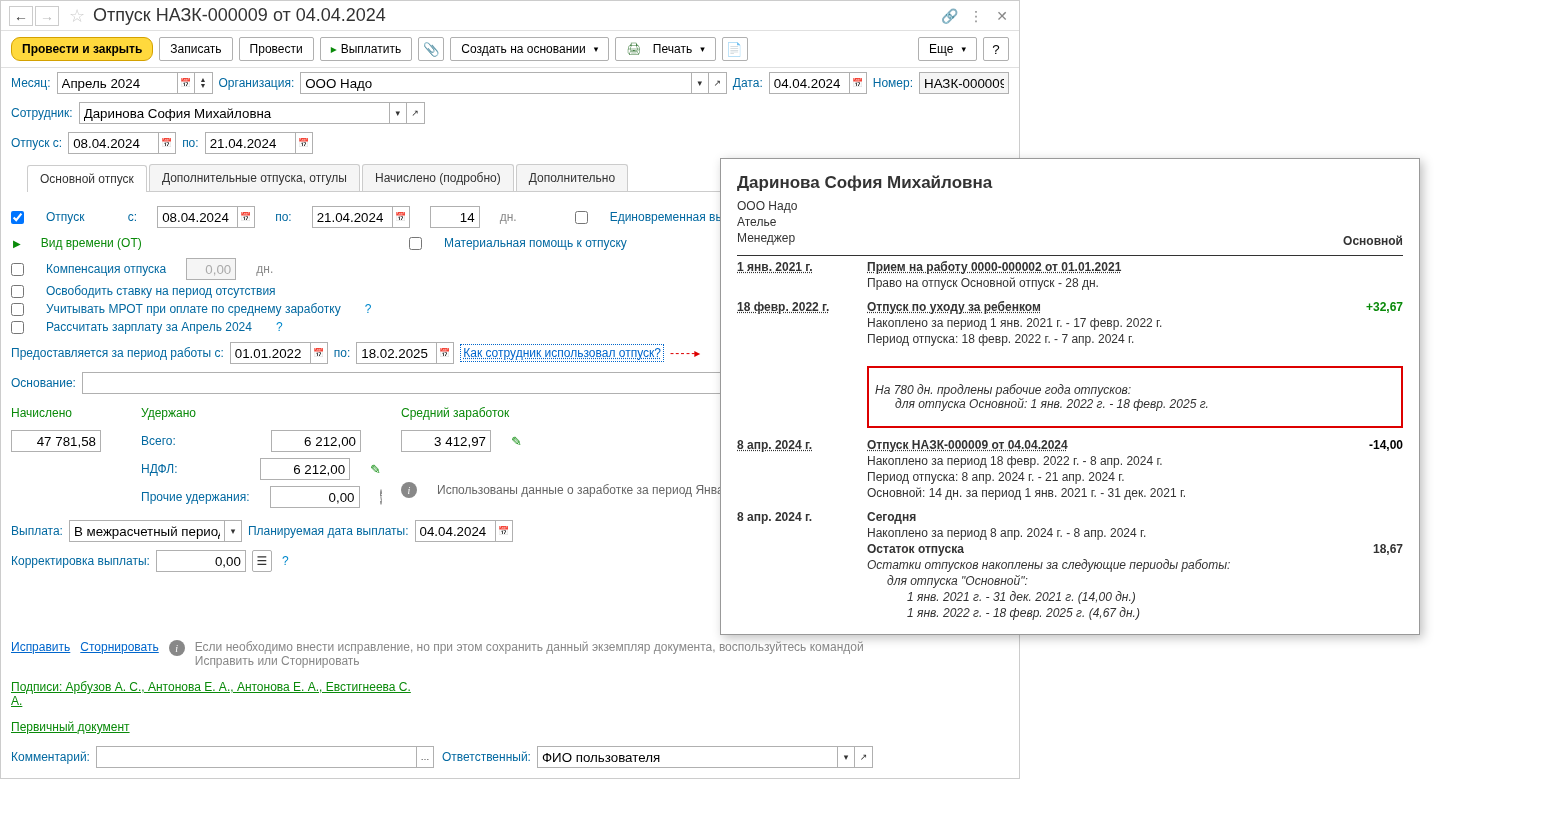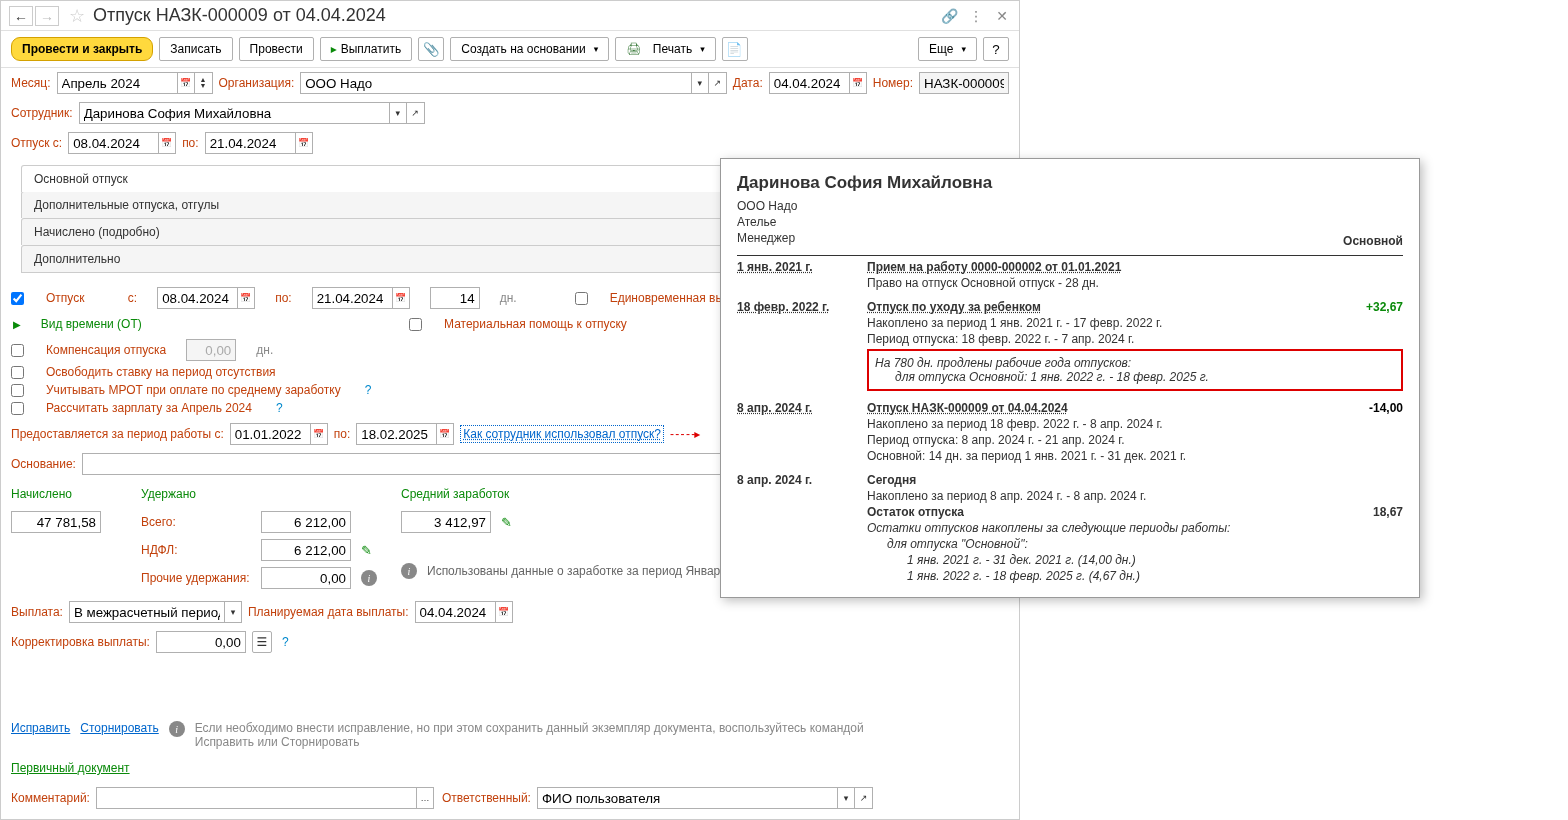--- a/index.html
+++ b/index.html
@@ -12,62 +12,62 @@
 .title-text { font-size: 18px; font-weight: 400; flex: 1; }
 .title-actions { display: flex; gap: 8px; align-items: center; }
 .title-icon { width: 18px; height: 18px; display: inline-flex; align-items: center; justify-content: center; color: #888; cursor: pointer; font-size: 14px; }
 .toolbar { display: flex; align-items: center; gap: 6px; padding: 6px 10px; border-bottom: 1px solid #e0e0e0; }
 .btn { border: 1px solid #b0b0b0; background: #fff; padding: 4px 10px; cursor: pointer; border-radius: 2px; font-size: 12px; display: inline-flex; align-items: center; gap: 4px; }
 .btn.primary { background: #ffd93d; border-color: #d4a100; font-weight: bold; border-radius: 9px; }
 .btn-dropdown::after { content: "▾"; margin-left: 4px; font-size: 9px; }
 .icon-btn { border: 1px solid #b0b0b0; background: #fff; width: 26px; height: 24px; display: inline-flex; align-items: center; justify-content: center; cursor: pointer; border-radius: 2px; }
 .spacer { flex: 1; }
 .form-row { display: flex; align-items: center; gap: 6px; padding: 4px 10px; }
-.label { color: #c2410c; white-space: nowrap; }
+.label { color: #0369a1; white-space: nowrap; }
 .input { border: 1px solid #b0b0b0; padding: 2px 4px; height: 22px; background: #fff; }
 .input[readonly] { background: #f5f5f5; }
 .combo { display: inline-flex; }
 .combo .input { border-right: none; }
 .combo-btn { border: 1px solid #b0b0b0; background: #fff; width: 18px; height: 22px; display: inline-flex; align-items: center; justify-content: center; font-size: 9px; cursor: pointer; }
 .combo-btn + .combo-btn { border-left: none; }
-.tabs { display: flex; border-bottom: 1px solid #ccc; margin: 6px 20px 0; flex-direction: column; }
+.tabs { display: flex; border-bottom: 1px solid #ccc; margin: 6px 26px 0; }
 .tab { padding: 6px 12px; border: 1px solid #ccc; border-bottom: none; background: #f5f5f5; margin-right: 2px; cursor: pointer; border-radius: 3px 3px 0 0; }
 .tab.active { background: #fff; position: relative; top: 1px; }
 .tab-content { padding: 10px 10px 6px; }
 .checkbox-row { display: flex; align-items: center; gap: 20px; margin: 4px 0; }
 .checkbox-row input[type="checkbox"] { margin-right: 2px; }
 .link-green { color: #0a8a0a; cursor: pointer; }
 .link-blue { color: #0066cc; text-decoration: underline dotted; cursor: pointer; }
 .arrow-red { color: #d00; letter-spacing: -1px; }
 .q-icon { color: #0088cc; cursor: help; margin-left: 4px; }
 .section-head { color: #0a8a0a; font-size: 12px; margin-bottom: 4px; }
 .amount-input { text-align: right; width: 90px; }
 .pencil { color: #0a8a0a; cursor: pointer; font-size: 13px; }
 .info-icon { display: inline-flex; width: 16px; height: 16px; border-radius: 50%; background: #888; color: #fff; align-items: center; justify-content: center; font-size: 10px; font-style: italic; font-family: Georgia, serif; }
 .calc-grid { display: flex; gap: 20px; margin-top: 8px; }
 .calc-col { display: flex; flex-direction: column; gap: 6px; }
-.calc-row { display: flex; align-items: center; gap: 10px; }
+.calc-row { display: flex; align-items: center; gap: 20px; }
 .footer-links { padding: 8px 10px; display: flex; align-items: flex-start; gap: 10px; }
 .green-link { color: #0a8a0a; text-decoration: underline; cursor: pointer; }
 .hint-text { color: #888; }
 .sign-area { padding: 4px 10px 8px; }
 .popup { position: absolute; top: 158px; left: 720px; width: 700px; background: #fff; border: 1px solid #999; box-shadow: 3px 3px 10px rgba(0,0,0,0.25); padding: 14px 16px; font-size: 12px; }
 .popup-name { font-size: 17px; font-weight: bold; margin-bottom: 6px; }
 .popup-org { margin: 2px 0; }
 .popup-hr { border: none; border-top: 1px solid #333; margin: 10px 0; }
 .popup-head-right { text-align: right; font-weight: bold; margin-top: -32px; margin-bottom: 12px; }
 .ev-row { display: flex; gap: 10px; margin: 10px 0 2px; }
 .ev-date { width: 120px; font-weight: bold; text-decoration: underline dotted; white-space: nowrap; }
 .ev-title { font-weight: bold; text-decoration: underline dotted; flex: 1; }
 .ev-detail { margin-left: 130px; margin-top: 2px; display: flex; }
 .ev-detail-text { flex: 1; }
 .ev-val-green { color: #0a8a0a; font-weight: bold; }
 .ev-val-red { color: #000000; font-weight: bold; }
 .ev-val-black { font-weight: bold; }
-.red-box { border: 2px solid #d00; padding: 5px 6px; margin-left: 130px; margin-top: 3px; }
+.red-box { border: 2px solid #d00; padding: 15px 6px; margin-left: 130px; margin-top: 20px; }
 .red-box .italic { font-style: italic; }
 .indent { margin-left: 20px; }
 .italic { font-style: italic; }
 </style>
 </head>
 <body>
 
 <div class="main-window">
 
   <div class="titlebar">
@@ -281,20 +281,23 @@
 
   <div style="height:50px"></div>
 
   <div class="footer-links">
     <span class="link-blue" style="text-decoration:underline">Исправить</span>
     <span class="link-blue" style="text-decoration:underline">Сторнировать</span>
     <span class="info-icon">i</span>
     <span class="hint-text" style="max-width:720px">Если необходимо внести исправление, но при этом сохранить данный экземпляр документа, воспользуйтесь командой Исправить или Сторнировать</span>
   </div>
   <div class="sign-area">
+    <span class="green-link" style="display:inline-block;max-width:400px">Подписи: Арбузов А. С., Антонова Е. А., Антонова Е. А., Евстигнеева С. А.</span>
+  </div>
+  <div class="sign-area">
     <span class="green-link">Первичный документ</span>
   </div>
 
   <div class="form-row" style="padding-bottom:10px">
     <span class="label">Комментарий:</span>
     <div class="combo" style="flex:0 0 340px">
         <input class="input" style="width: 320px;">
         <span class="combo-btn">…</span>
       </div>
     <span class="label">Ответственный:</span>

